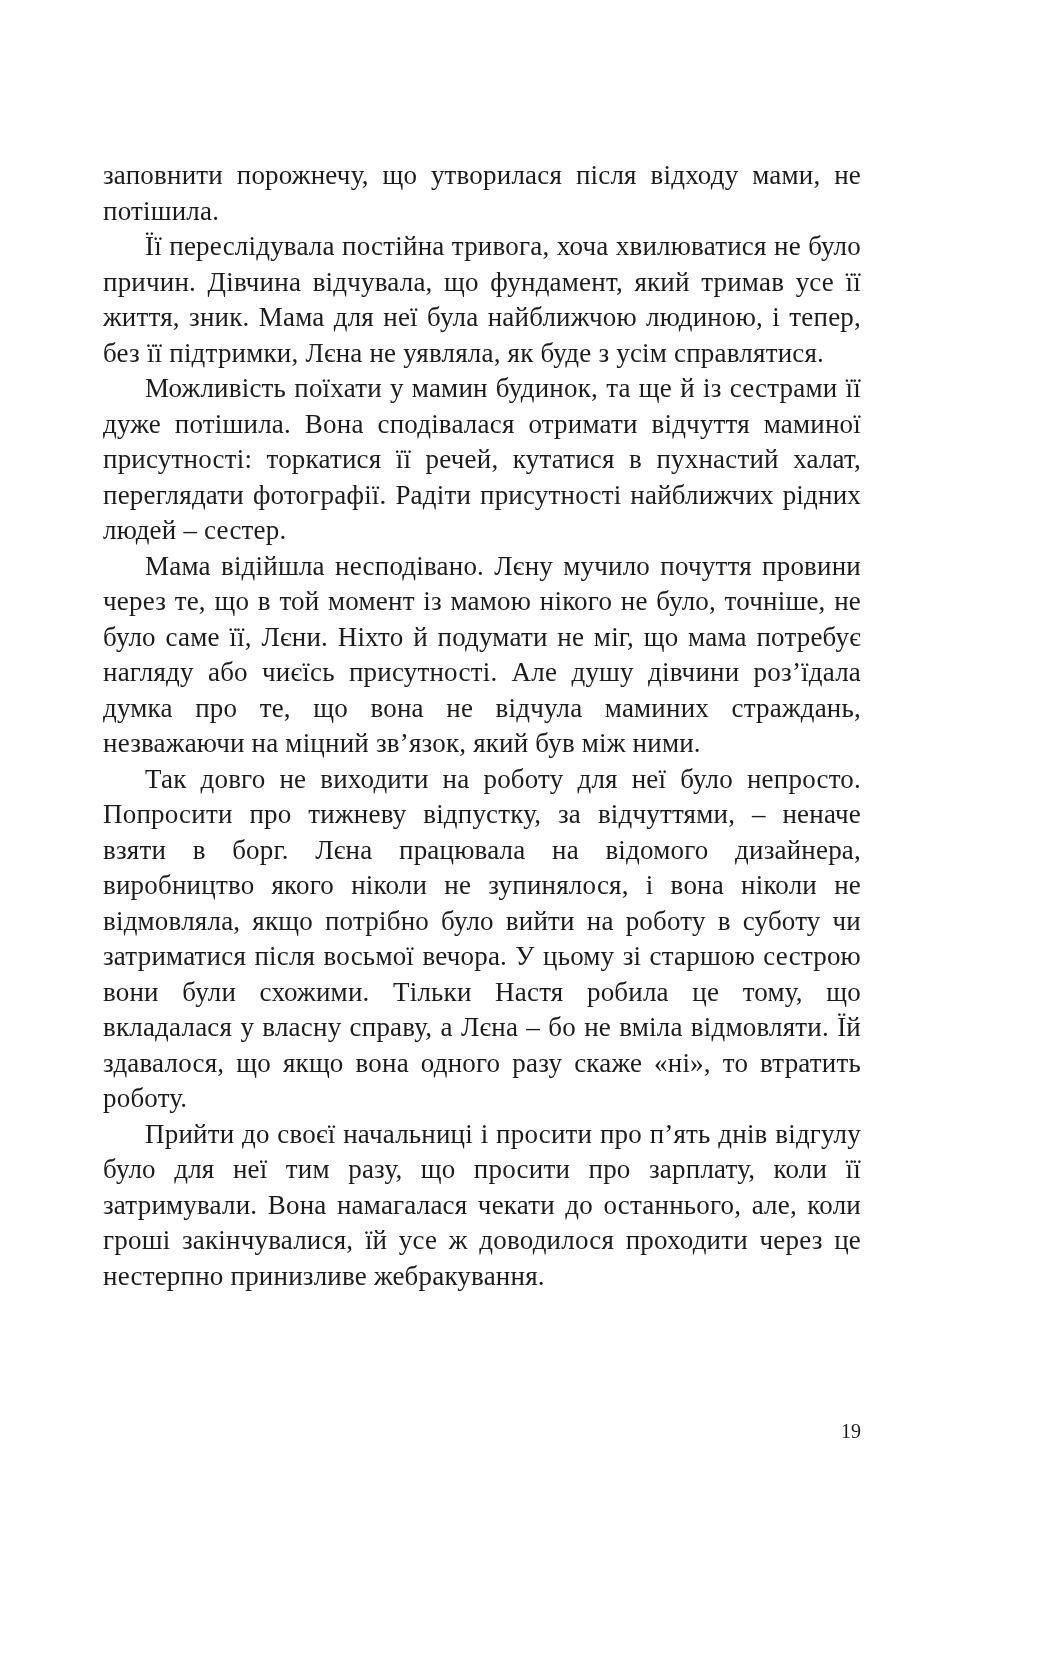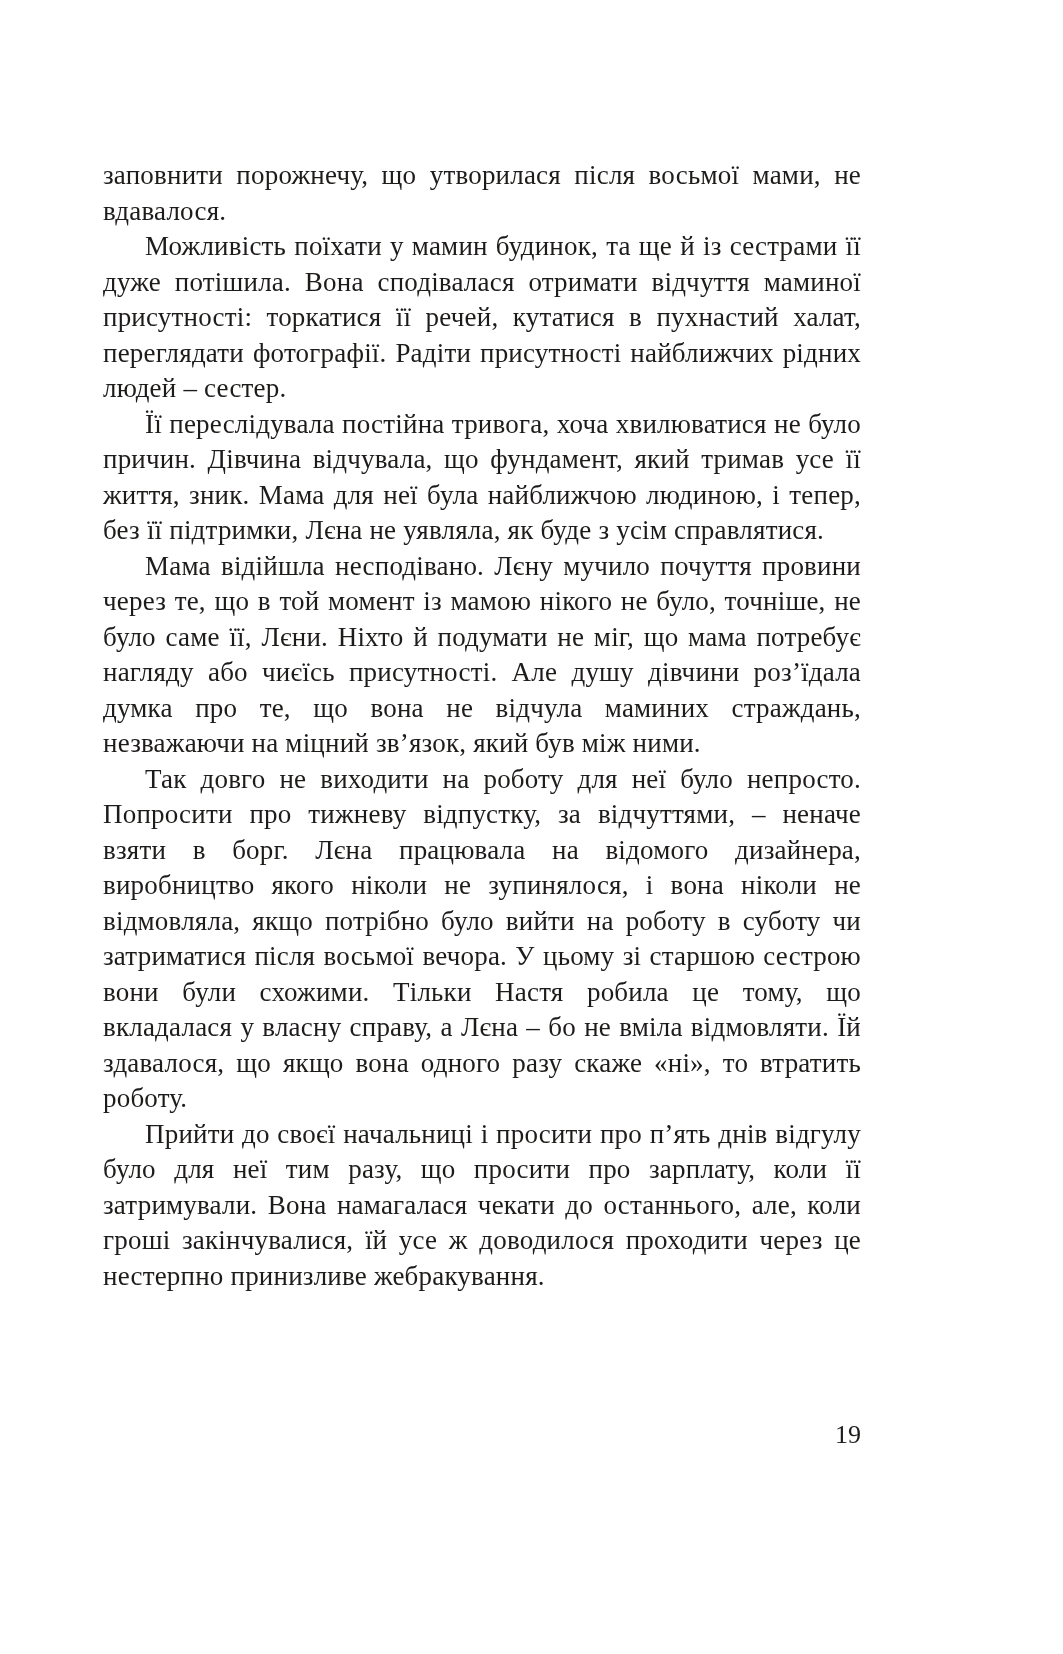--- a/index.html
+++ b/index.html
@@ -42,30 +42,30 @@
     }
     .text-block p.no-indent {
       text-indent: 0;
     }
     .page-number {
       position: absolute;
       top: 1420px;
       left: 103px;
       width: 758px;
       text-align: right;
-      font-size: 26px;
+      font-size: 20px;
       color: #1e1c1a;
     }
   </style>
 </head>
 <body>
 
 <div class="page">
   <div class="text-block">
-    <p class="no-indent">заповнити порожнечу, що утворилася після восьмої мами, не вдавалося.</p>
+    <p class="no-indent">заповнити порожнечу, що утворилася після відходу мами, не потішила.</p>
+    <p>Її переслідувала постійна тривога, хоча хвилюватися не було причин. Дівчина відчувала, що фундамент, який тримав усе її життя, зник. Мама для неї була найближчою людиною, і тепер, без її підтримки, Лєна не уявляла, як буде з усім справлятися.</p>
     <p>Можливість поїхати у мамин будинок, та ще й із сестрами її дуже потішила. Вона сподівалася отримати відчуття маминої присутності: торкатися її речей, кутатися в пухнастий халат, переглядати фотографії. Радіти присутності найближчих рідних людей – сестер.</p>
-    <p>Її переслідувала постійна тривога, хоча хвилюватися не було причин. Дівчина відчувала, що фундамент, який тримав усе її життя, зник. Мама для неї була найближчою людиною, і тепер, без її підтримки, Лєна не уявляла, як буде з усім справлятися.</p>
     <p>Мама відійшла несподівано. Лєну мучило почуття провини через те, що в той момент із мамою нікого не було, точніше, не було саме її, Лєни. Ніхто й подумати не міг, що мама потребує нагляду або чиєїсь присутності. Але душу дівчини роз’їдала думка про те, що вона не відчула маминих страждань, незважаючи на міцний зв’язок, який був між ними.</p>
     <p>Так довго не виходити на роботу для неї було непросто. Попросити про тижневу відпустку, за відчуттями, – неначе взяти в борг. Лєна працювала на відомого дизайнера, виробництво якого ніколи не зупинялося, і вона ніколи не відмовляла, якщо потрібно було вийти на роботу в суботу чи затриматися після восьмої вечора. У цьому зі старшою сестрою вони були схожими. Тільки Настя робила це тому, що вкладалася у власну справу, а Лєна – бо не вміла відмовляти. Їй здавалося, що якщо вона одного разу скаже «ні», то втратить роботу.</p>
     <p>Прийти до своєї начальниці і просити про п’ять днів відгулу було для неї тим разу, що просити про зарплату, коли її затримували. Вона намагалася чекати до останнього, але, коли гроші закінчувалися, їй усе ж доводилося проходити через це нестерпно принизливе жебракування.</p>
   </div>
   <div class="page-number">19</div>
 </div>
 
 </body></html>

